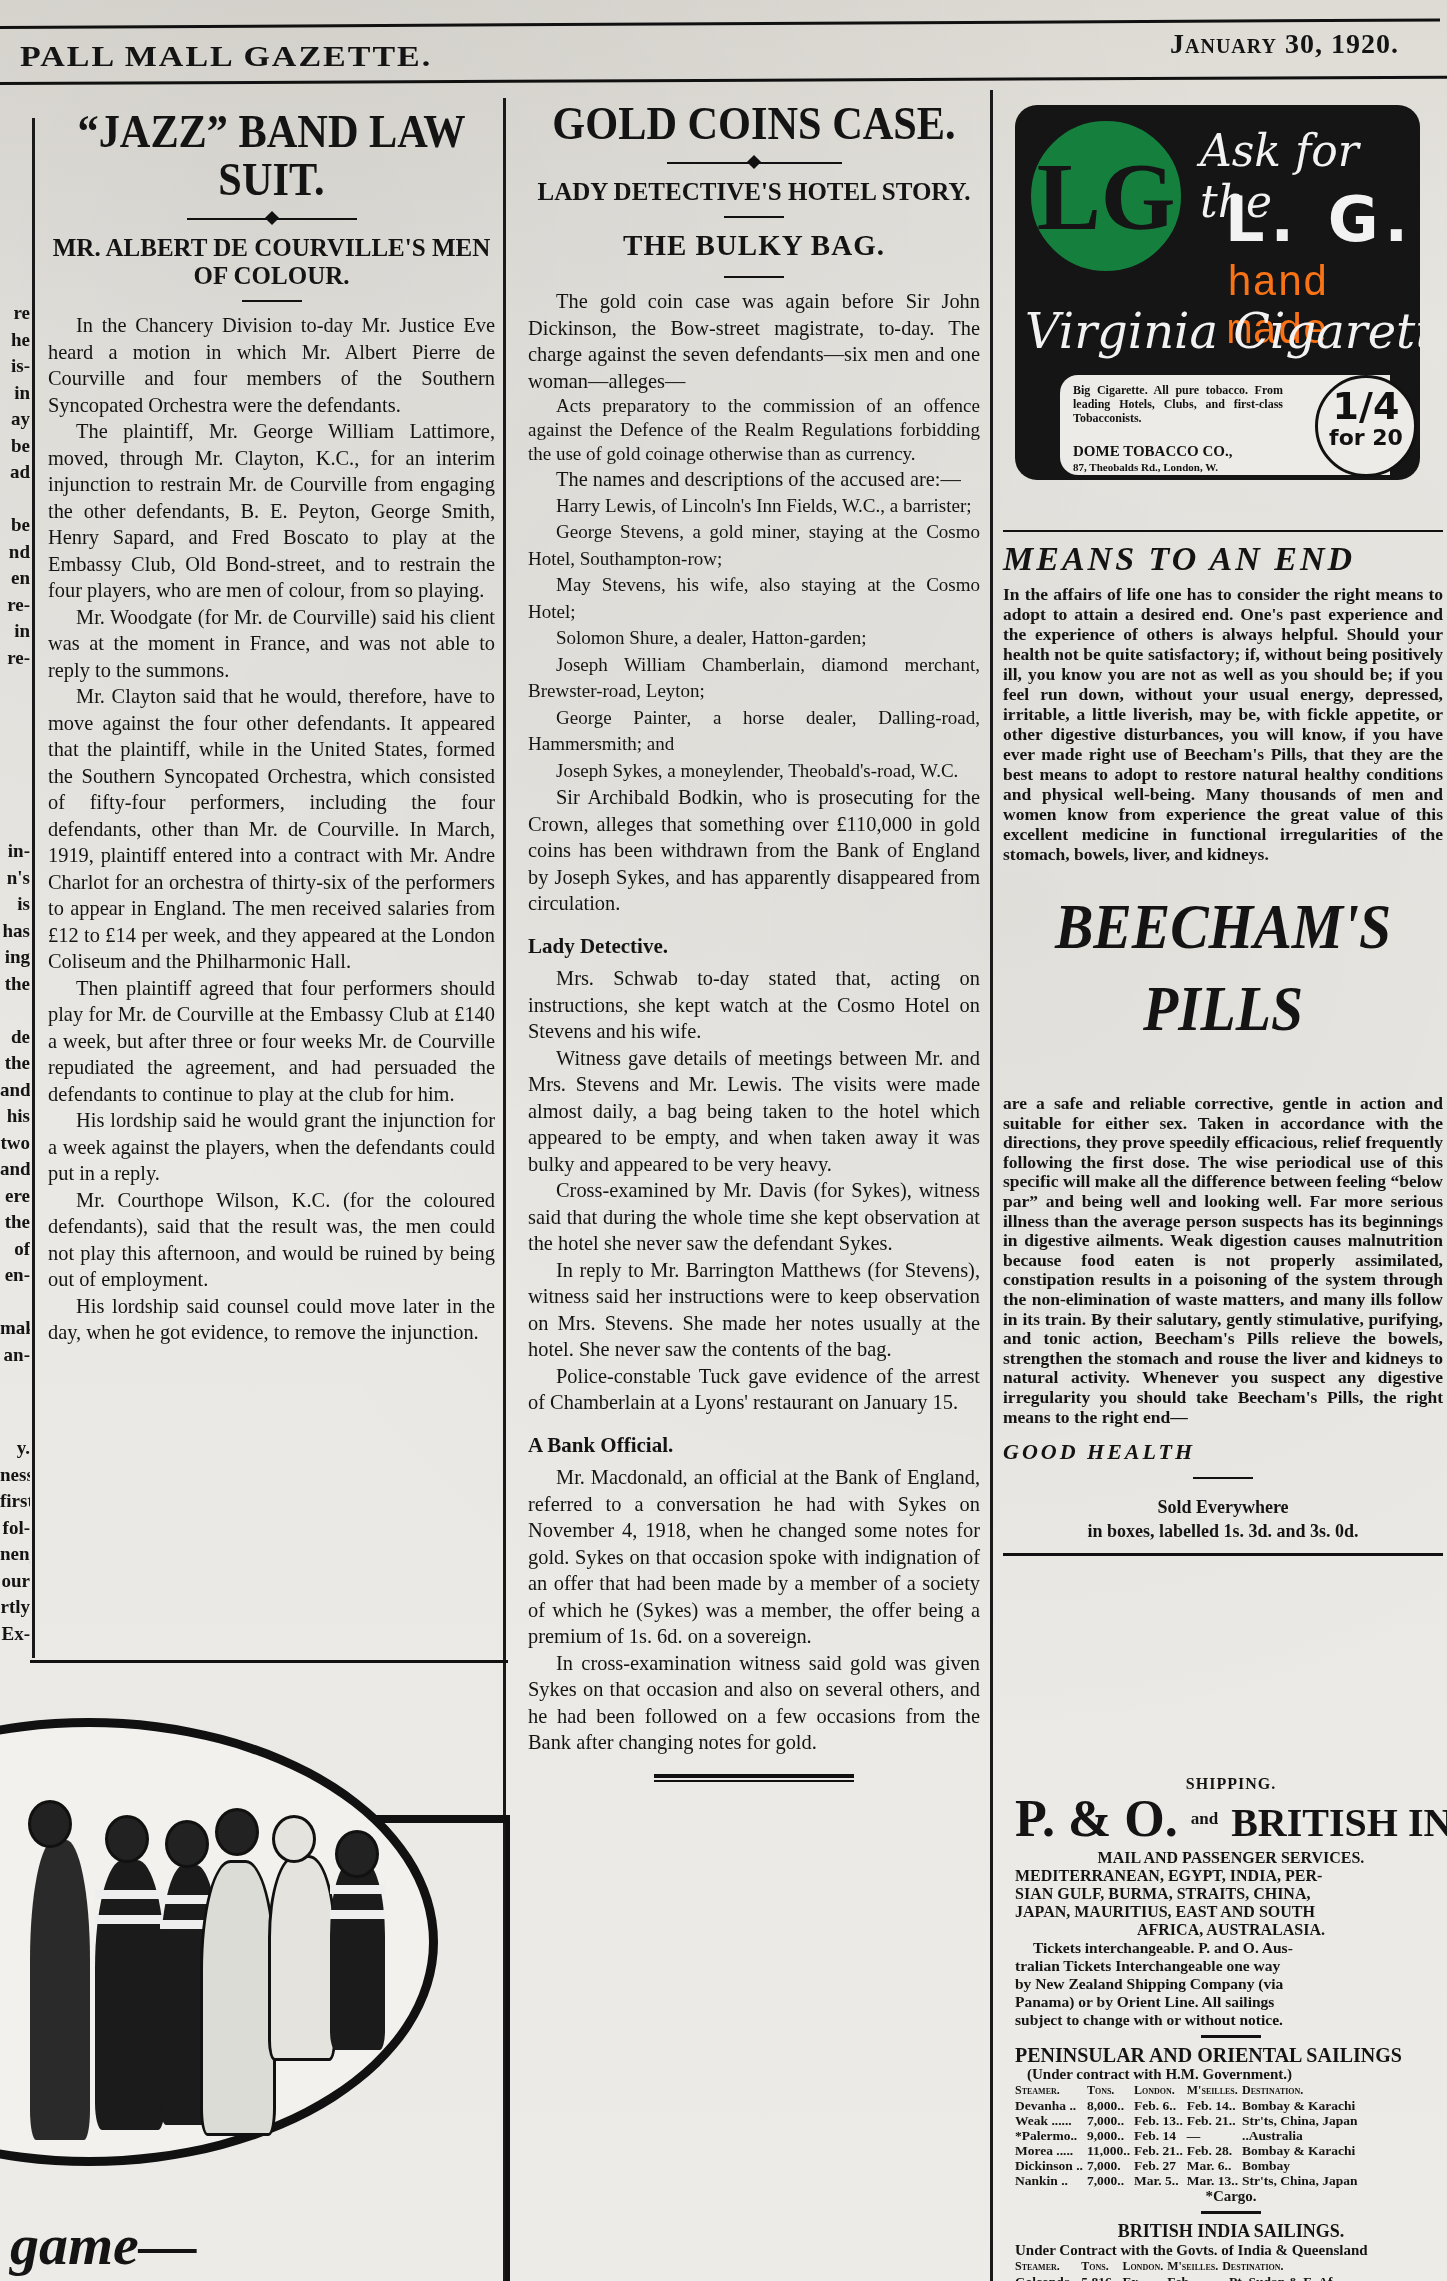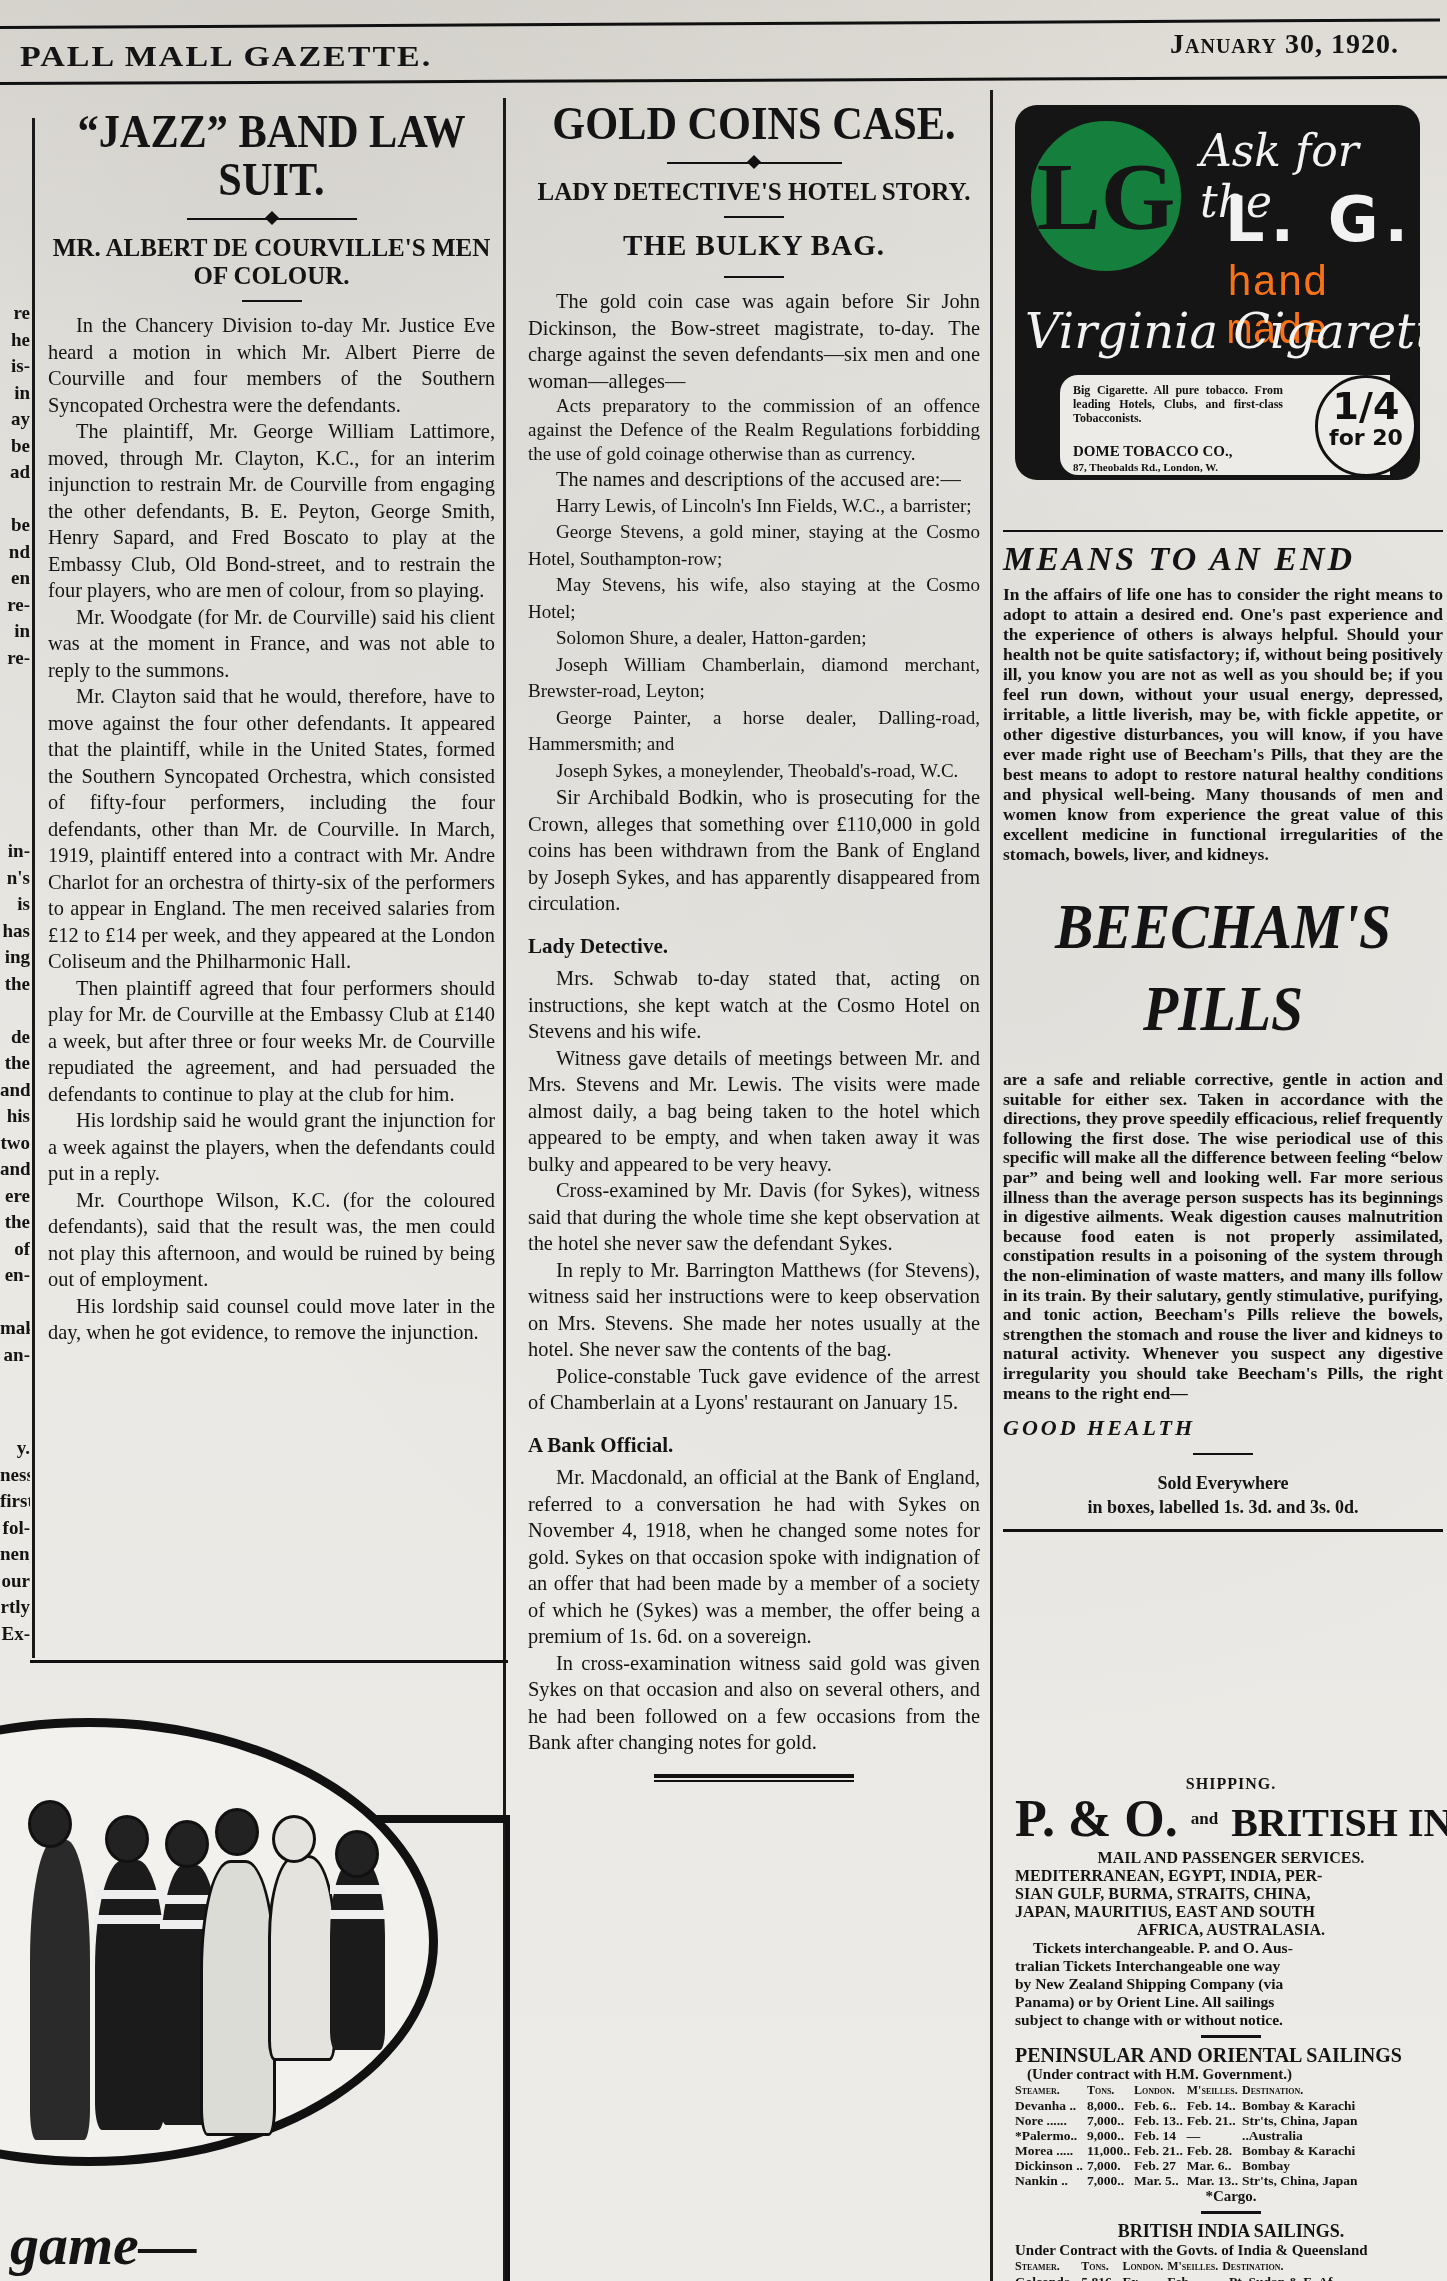--- a/index.html
+++ b/index.html
@@ -63,21 +63,21 @@
   .ad-lg .price { position:absolute; left:300px; top:270px; width:96px; height:96px; border-radius:50%; background:#ecebe7; border:3px solid #111; text-align:center; color:#111; font-family:"DejaVu Sans",sans-serif; font-weight:bold; }
   .ad-lg .price .p1 { font-size:38px; line-height:40px; margin-top:8px; }
   .ad-lg .price .p2 { font-size:22px; line-height:24px; }
 
   
   .beecham { position:absolute; left:1003px; top:530px; width:440px; font-family:"Liberation Serif",serif; }
   .beecham .top-rule { height:2px; background:#111; margin-bottom:8px; }
   .beecham .means { font-weight:bold; font-style:italic; font-size:34px; letter-spacing:3px; margin:0 0 6px 0; white-space:nowrap; }
   .beecham .body { font-size:17.5px; line-height:20px; text-align:justify; font-weight:bold; }
   .beecham .brand { text-align:center; font-weight:bold; font-style:italic; font-size:64px; line-height:82px; margin-top:22px; transform:scaleX(0.9); }
-  .beecham .body2 { font-size:17.5px; line-height:19.6px; text-align:justify; font-weight:bold; margin-top:20px; }
+  .beecham .body2 { font-size:17.5px; line-height:19.6px; text-align:justify; font-weight:bold; margin-top:44px; }
   .beecham .good { text-align:left; font-weight:bold; font-style:italic; font-size:22px; letter-spacing:3px; margin-top:12px; }
   .beecham .sold { text-align:center; font-weight:bold; font-size:18px; line-height:24px; margin-top:16px; }
   .beecham .bottom-rule { height:3px; background:#111; margin-top:10px; }
   .beecham .short-rule { width:60px; height:2px; background:#111; margin:12px auto 4px auto; }
 
   
   .shipping { position:absolute; left:1015px; top:1775px; width:432px; font-family:"Liberation Serif",serif; overflow:hidden; }
   .shipping .label { text-align:center; font-weight:bold; font-size:16px; letter-spacing:1px; }
   .shipping .po { font-weight:bold; font-size:52px; line-height:52px; white-space:nowrap; }
   .shipping .po small { font-size:17px; vertical-align:top; }
@@ -288,21 +288,21 @@
           <td>Destination.</td>
     </tr>
     <tr>
           <td>Devanha ..</td>
           <td>8,000..</td>
           <td>Feb. 6..</td>
           <td>Feb. 14..</td>
           <td>Bombay &amp; Karachi</td>
         </tr>
     <tr>
-          <td>Nore ......</td>
+          <td>Weak ......</td>
           <td>7,000..</td>
           <td>Feb. 13..</td>
           <td>Feb. 21..</td>
           <td>Str'ts, China, Japan</td>
         </tr>
     <tr>
           <td>*Palermo..</td>
           <td>9,000..</td>
           <td>Feb. 14</td>
           <td>—</td>

